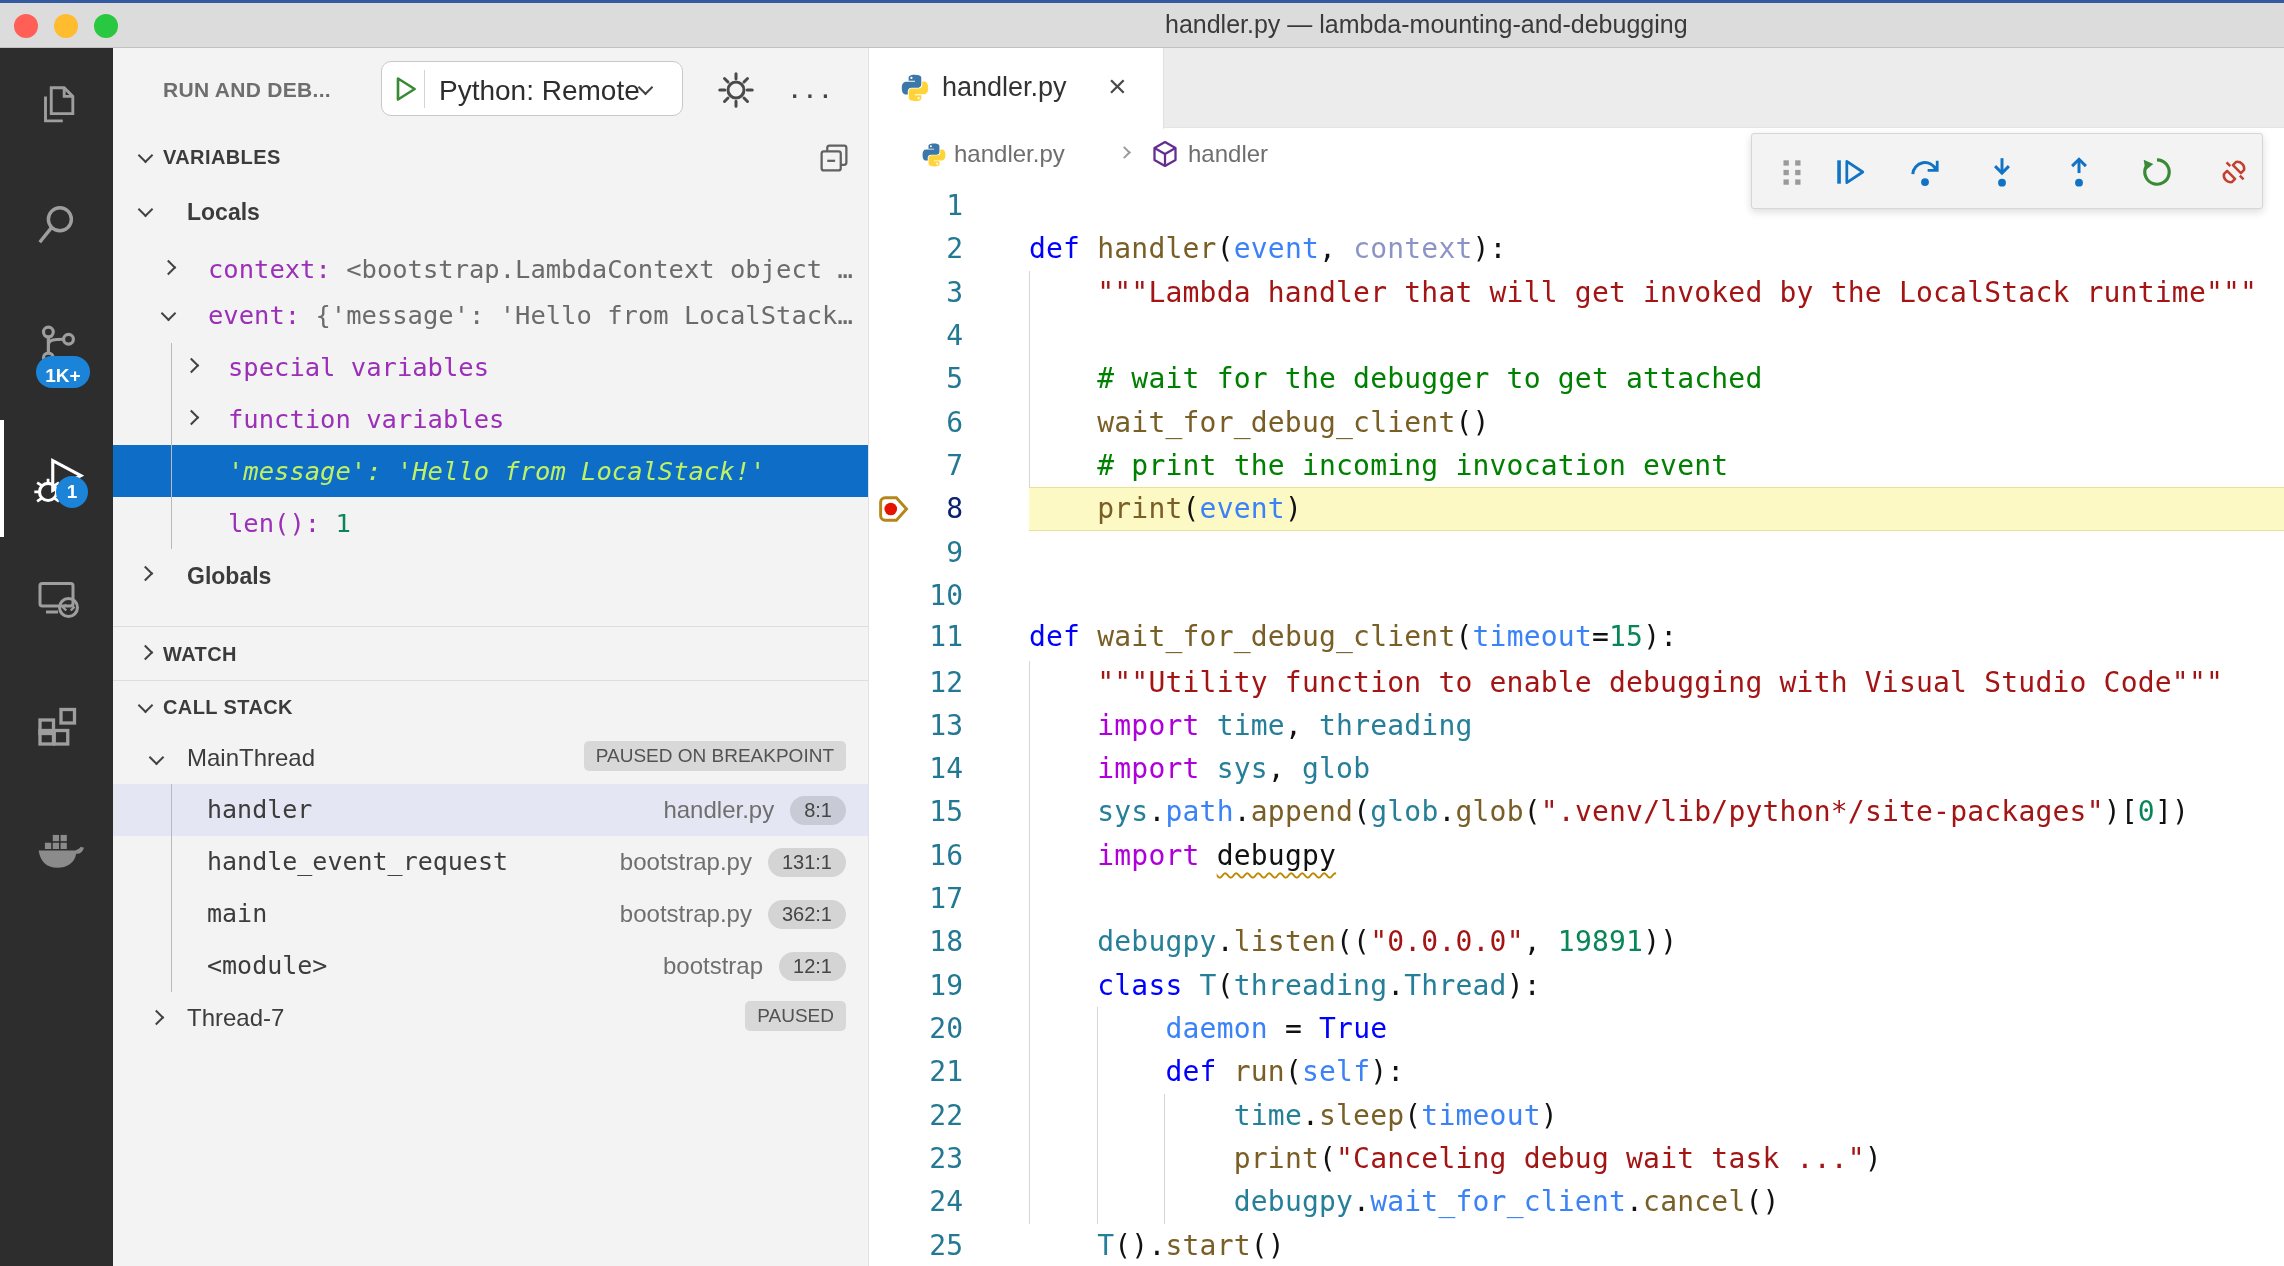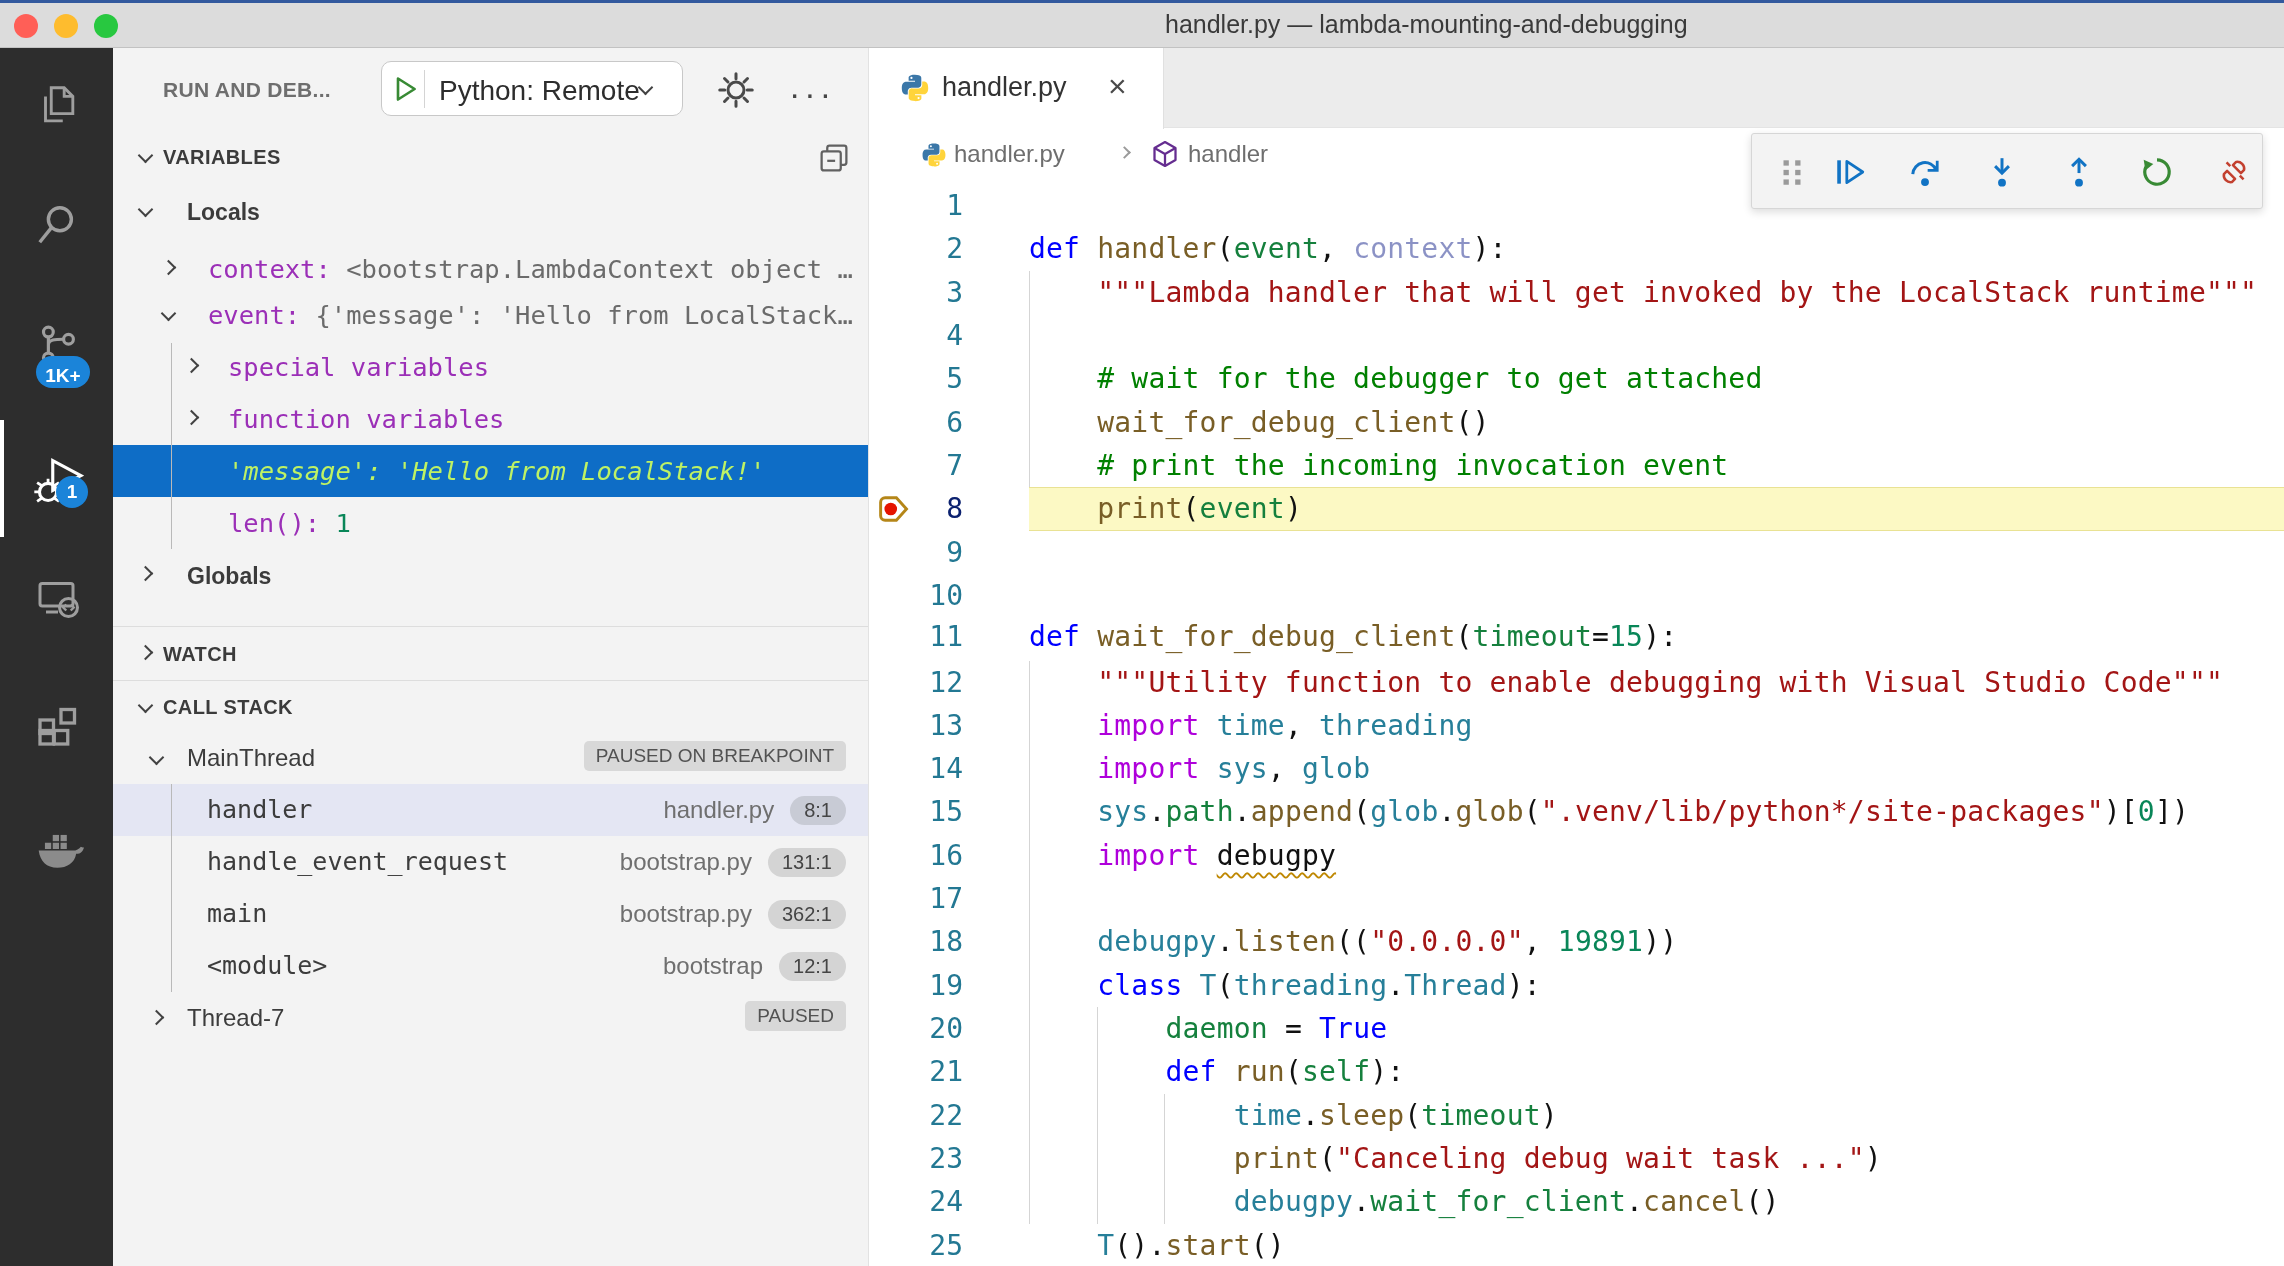--- a/index.html
+++ b/index.html
@@ -95,21 +95,21 @@
 #bc-symbol-icon { position:absolute; left:281px; top:11px; }
 #bc-symbol { left:318px; }
 
 #code { position:absolute; top:132px; left:0; right:0; bottom:0; }
 .cl { position:absolute; left:0; right:0; height:43.32px; line-height:43.32px; }
 .cl .band { position:absolute; left:159px; right:0; top:0; bottom:0; background:var(--current-line-yellow); border-top:1px solid #e9e294; border-bottom:1px solid #e9e294; }
 .ln { position:absolute; left:0; width:93px; text-align:right; color:#237893; font-size:28px; font-family:"DejaVu Sans Mono",monospace; }
 .cl.cur .ln { color:#0b216f; }
 .ct { position:absolute; left:159px; white-space:pre; font-size:28px; font-family:"DejaVu Sans Mono",monospace; letter-spacing:.2px; color:#111; }
 .cl svg.bpicon { position:absolute; left:5px; top:4px; }
-.tk-k{color:#0000ff}.tk-kc{color:#af00db}.tk-fn{color:#795e26}.tk-v{color:#15803d}
+.tk-k{color:#0000ff}.tk-kc{color:#af00db}.tk-fn{color:#795e26}.tk-v{color:#3b82f6}
 .tk-vd{color:#001080;opacity:.45}.tk-m{color:#267f99}.tk-s{color:#a31515}.tk-n{color:#098658}
 .tk-c{color:#008000}.tk-p{color:#111}
 .tk-sq{color:#111;text-decoration:underline wavy #bf8803 2px; text-underline-offset:7px;}
 .iguide { position:absolute; width:1px; background:#d5d5d5; }
 
 
 #debug-toolbar { position:absolute; left:881px; top:85px; width:512px; height:76px; background:#f3f3f3; border:1px solid #d6d6d6; border-radius:3px; box-shadow:0 3px 8px rgba(0,0,0,.14); }
 .dt-btn { position:absolute; top:21px; width:34px; height:34px; }
 </style>
 </head>

